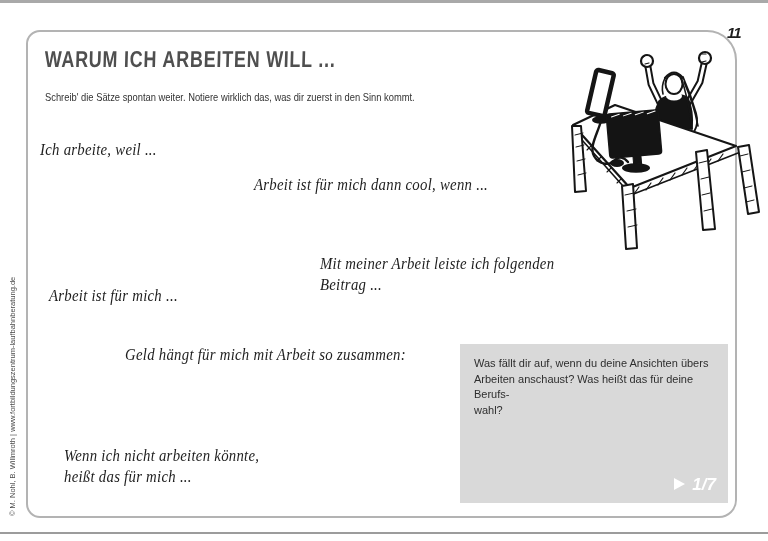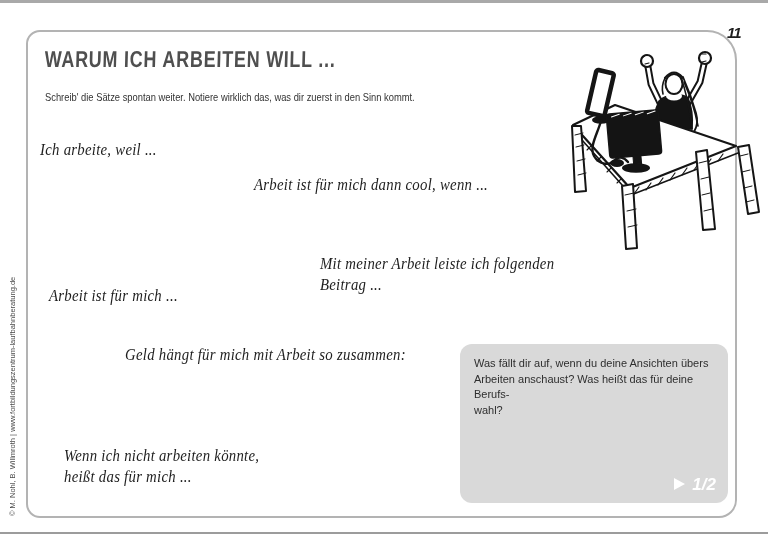--- a/index.html
+++ b/index.html
@@ -28,21 +28,21 @@
             font-size:17px; color:#1f1f1f; letter-spacing:0.3px; white-space:pre-line;
             transform:scaleX(0.87); transform-origin:left top; line-height:21px; }
   .p1 { left:40px;  top:139px; }
   .p2 { left:254px; top:174px; }
   .p3 { left:320px; top:253px; }
   .p4 { left:49px;  top:285px; }
   .p5 { left:125px; top:344px; }
   .p6 { left:64px;  top:445px; }
 
   .note-box { position:absolute; left:460px; top:344px; width:268px; height:159px;
-              background:#d9d9d9; border-radius:12px; }
+              background:#d9d9d9; border-radius:0; }
   .note-text { position:absolute; left:14px; top:12px; width:240px; font-size:11px;
                line-height:15.5px; color:#2e2e2e; white-space:pre-line; }
   .pagination { position:absolute; right:12px; bottom:8px; color:#ffffff;
                 font-size:17px; font-weight:bold; font-style:italic; }
   .pagination .tri { display:inline-block; width:0; height:0; border-left:11px solid #fff;
                      border-top:6px solid transparent; border-bottom:6px solid transparent;
                      margin-right:7px; }
 
   .credit { position:absolute; left:-104px; top:394px; width:234px; height:10px;
             transform:rotate(-90deg); transform-origin:center center;
@@ -71,21 +71,21 @@
   <div class="prompt p4">Arbeit ist für mich ...</div>
   <div class="prompt p5">Geld hängt für mich mit Arbeit so zusammen:</div>
   <div class="prompt p6">Wenn ich nicht arbeiten könnte,
 heißt das für mich ...</div>
 
   <div class="note-box">
     <div class="note-text">Was fällt dir auf, wenn du deine Ansichten übers
 Arbeiten anschaust? Was heißt das für deine Berufs-
 wahl?</div>
     <div class="pagination">
-      <span class="tri"></span><span>1/2</span>
+      <span class="tri"></span><span>1/7</span>
     </div>
   </div>
 
   <div class="credit">© M. Nohl, B. Willmroth | www.fortbildungszentrum-laufbahnberatung.de</div>
 
   <svg class="illo" viewBox="0 0 212 215">
     <g stroke="#151515" fill="none" stroke-linecap="round" stroke-linejoin="round">
 
       <g>
 

